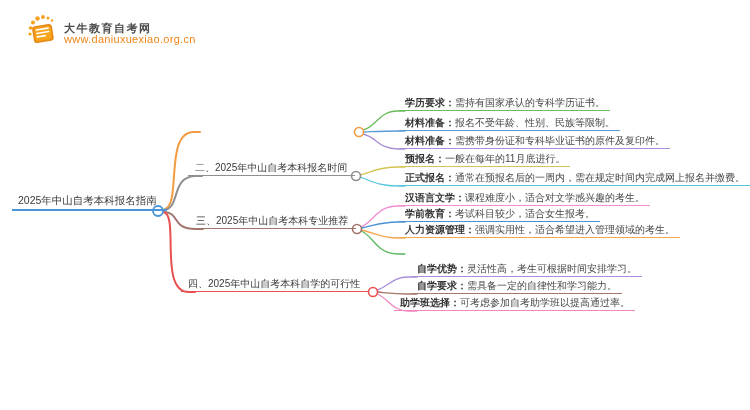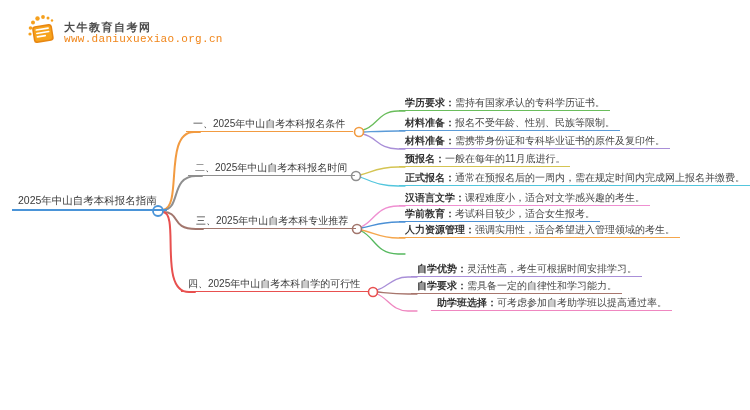--- a/index.html
+++ b/index.html
@@ -19,21 +19,21 @@
     border-bottom:1.5px solid;color:#3a3a3a;
   }
   .leaf{
     font-size:10px;line-height:12px;padding:0 5px 1px 6px;
     border-bottom:1.5px solid;
   }
   .leaf .kw{font-weight:bold;color:#333;}
   .leaf .ds{color:#474747;}
   
   .logo{position:absolute;left:26px;top:12px;display:flex;align-items:center;}
-  .logo-text{margin-left:6px;font-family:Liberation Mono, monospace;}
+  .logo-text{margin-left:6px;}
   .logo-title{font-size:11px;font-weight:bold;color:#4d4d4d;letter-spacing:1.5px;line-height:14px;}
   .logo-url{font-size:11px;color:#f08519;line-height:9px;letter-spacing:.3px;}
 </style>
 </head>
 <body>
 
 <div id="stage">
 
   <svg id="wires" viewBox="0 0 750 410" fill="none" stroke-linecap="round">
 
@@ -85,21 +85,20 @@
       </svg>
     </span>
     <span class="logo-text">
       <div class="logo-title">大牛教育自考网</div>
       <div class="logo-url">www.daniuxuexiao.org.cn</div>
     </span>
   </div>
 
   <div class="node central" style="left: 12px; top: 193px; border-bottom-color: rgb(74, 148, 216);">2025年中山自考本科报名指南</div>
 
-  <div class="node branch" style="left: 186px; top: 117px; border-bottom-color: rgb(242, 155, 65);">一、2025年中山自考本科报名条件</div>
   <div class="node branch" style="left: 188px; top: 161px; border-bottom-color: rgb(143, 143, 143);">二、2025年中山自考本科报名时间</div>
   <div class="node branch" style="left: 189px; top: 214px; border-bottom-color: rgb(162, 118, 109);">三、2025年中山自考本科专业推荐</div>
   <div class="node branch" style="left: 181px; top: 277px; border-bottom-color: rgb(232, 80, 79);">四、2025年中山自考本科自学的可行性</div>
 
   <div class="node leaf" style="left: 399px; top: 97px; border-bottom-color: rgb(106, 189, 92);">
     <span class="kw">学历要求：</span><span class="ds">需持有国家承认的专科学历证书。</span>
   </div>
   <div class="node leaf" style="left: 399px; top: 117px; border-bottom-color: rgb(91, 155, 216);">
     <span class="kw">材料准备：</span><span class="ds">报名不受年龄、性别、民族等限制。</span>
   </div>
@@ -123,17 +122,17 @@
   <div class="node leaf" style="left: 399px; top: 224px; border-bottom-color: rgb(245, 166, 76);">
     <span class="kw">人力资源管理：</span><span class="ds">强调实用性，适合希望进入管理领域的考生。</span>
   </div>
 
   <div class="node leaf" style="left: 411px; top: 263px; border-bottom-color: rgb(169, 143, 216);">
     <span class="kw">自学优势：</span><span class="ds">灵活性高，考生可根据时间安排学习。</span>
   </div>
   <div class="node leaf" style="left: 411px; top: 280px; border-bottom-color: rgb(168, 118, 109);">
     <span class="kw">自学要求：</span><span class="ds">需具备一定的自律性和学习能力。</span>
   </div>
-  <div class="node leaf" style="left: 431px; top: 297px; border-bottom-color: rgb(239, 135, 192); font-family: Liberation Serif, serif;">
+  <div class="node leaf" style="left: 394px; top: 297px; border-bottom-color: rgb(239, 135, 192); font-family: Liberation Serif, serif;">
     <span class="kw">助学班选择：</span><span class="ds">可考虑参加自考助学班以提高通过率。</span>
   </div>
 
 </div>
 
 </body></html>

